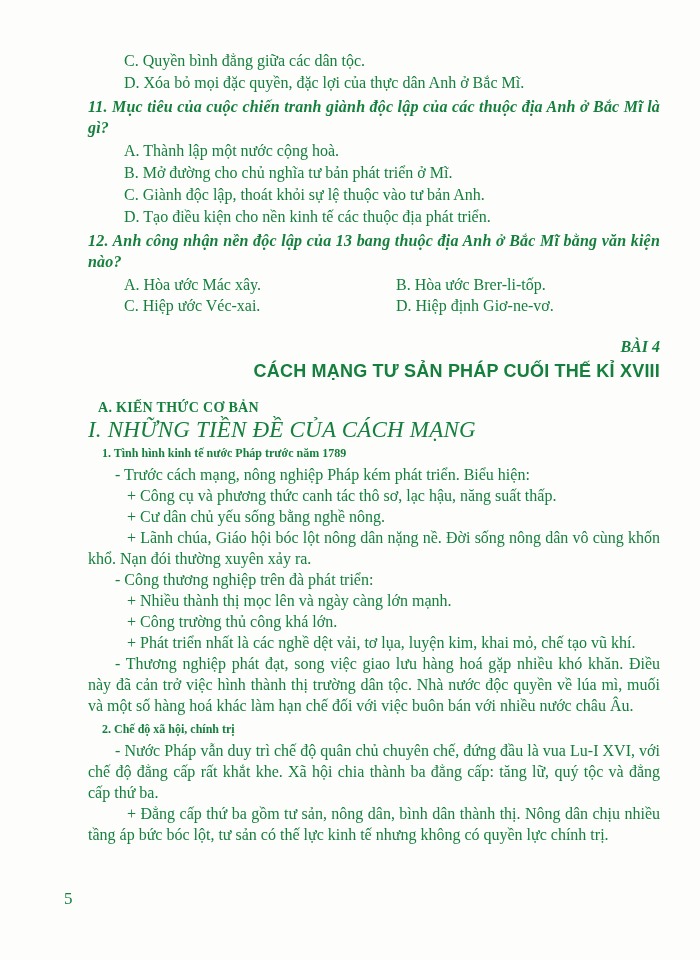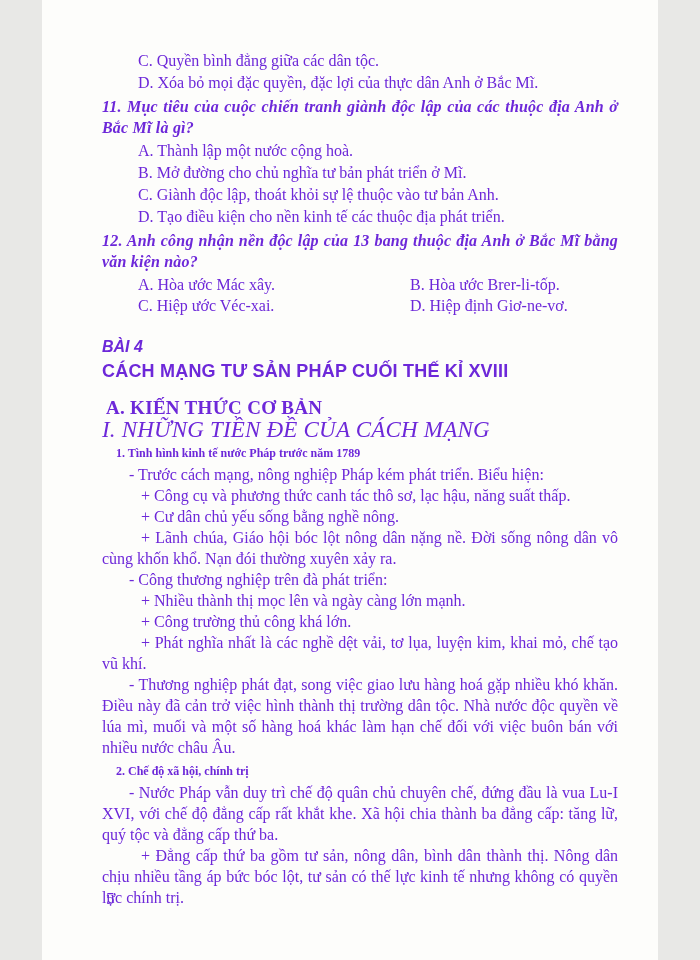--- a/index.html
+++ b/index.html
@@ -2,30 +2,30 @@
 <html><head>
 <meta charset="utf-8">
 <style>
   html, body {
     margin: 0;
     padding: 0;
     background: #e8e8e6;
   }
   .page {
     position: relative;
-    width: 616px;
+    width: 700px;
     height: 960px;
     margin: 0 auto;
     background: #fdfdfb;
-    color: #6d28d9;
+    color: #15803d;
     font-family: "Liberation Serif", "DejaVu Serif", serif;
     font-size: 16px;
     line-height: 21px;
     box-sizing: border-box;
-    padding: 50px 40px 0 60px;
+    padding: 50px 40px 0 88px;
     overflow: hidden;
   }
   .opt {
     padding-left: 36px;
     margin: 0;
   }
   .opt + .opt { margin-top: 1px; }
   .question {
     margin: 3px 0 0 0;
     font-weight: bold;
@@ -36,36 +36,37 @@
   .question + .opt { margin-top: 2px; }
   .opt-grid {
     display: grid;
     grid-template-columns: 272px auto;
     padding-left: 36px;
     margin-top: 2px;
   }
   .opt-grid .gopt { margin: 0; }
   .lesson-label {
     margin-top: 20px;
-    font-family: Liberation Sans, sans-serif;
+    font-family: Liberation Serif, serif;
     font-weight: bold;
     font-style: italic;
     font-size: 16px;
+    text-align: right;
   }
   .lesson-title {
     margin: 4px 0 0 0;
-    text-align: left;
+    text-align: right;
     font-family: "Liberation Sans", "DejaVu Sans", sans-serif;
     font-weight: bold;
     font-size: 18px;
     letter-spacing: 0.2px;
   }
   .section-a {
-    margin: 15px 0 0 4px;
-    font-size: 19px;
+    margin: 15px 0 0 10px;
+    font-size: 14px;
     font-weight: bold;
     letter-spacing: 0.3px;
   }
   .section-i {
     margin: 1px 0 0 0;
     font-size: 23px;
     font-weight: normal;
     font-style: italic;
     letter-spacing: 0.2px;
   }
@@ -117,21 +118,21 @@
   <h3 class="section-i">I. NHỮNG TIỀN ĐỀ CỦA CÁCH MẠNG</h3>
 
   <h4 class="part-h">1. Tình hình kinh tế nước Pháp trước năm 1789</h4>
   <p class="para dash">- Trước cách mạng, nông nghiệp Pháp kém phát triển. Biểu hiện:</p>
   <p class="para plus">+ Công cụ và phương thức canh tác thô sơ, lạc hậu, năng suất thấp.</p>
   <p class="para plus">+ Cư dân chủ yếu sống bằng nghề nông.</p>
   <p class="para plus">+ Lãnh chúa, Giáo hội bóc lột nông dân nặng nề. Đời sống nông dân vô cùng khốn khổ. Nạn đói thường xuyên xảy ra.</p>
   <p class="para dash">- Công thương nghiệp trên đà phát triển:</p>
   <p class="para plus">+ Nhiều thành thị mọc lên và ngày càng lớn mạnh.</p>
   <p class="para plus">+ Công trường thủ công khá lớn.</p>
-  <p class="para plus">+ Phát nghĩa nhất là các nghề dệt vải, tơ lụa, luyện kim, khai mỏ, chế tạo vũ khí.</p>
+  <p class="para plus">+ Phát triển nhất là các nghề dệt vải, tơ lụa, luyện kim, khai mỏ, chế tạo vũ khí.</p>
   <p class="para dash">- Thương nghiệp phát đạt, song việc giao lưu hàng hoá gặp nhiều khó khăn. Điều này đã cản trở việc hình thành thị trường dân tộc. Nhà nước độc quyền về lúa mì, muối và một số hàng hoá khác làm hạn chế đối với việc buôn bán với nhiều nước châu Âu.</p>
 
   <h4 class="part-h">2. Chế độ xã hội, chính trị</h4>
   <p class="para dash">- Nước Pháp vẫn duy trì chế độ quân chủ chuyên chế, đứng đầu là vua Lu-I XVI, với chế độ đẳng cấp rất khắt khe. Xã hội chia thành ba đẳng cấp: tăng lữ, quý tộc và đẳng cấp thứ ba.</p>
   <p class="para plus">+ Đẳng cấp thứ ba gồm tư sản, nông dân, bình dân thành thị. Nông dân chịu nhiều tầng áp bức bóc lột, tư sản có thế lực kinh tế nhưng không có quyền lực chính trị.</p>
 
   <div class="page-number">5</div>
 </div>
 
 </body></html>

